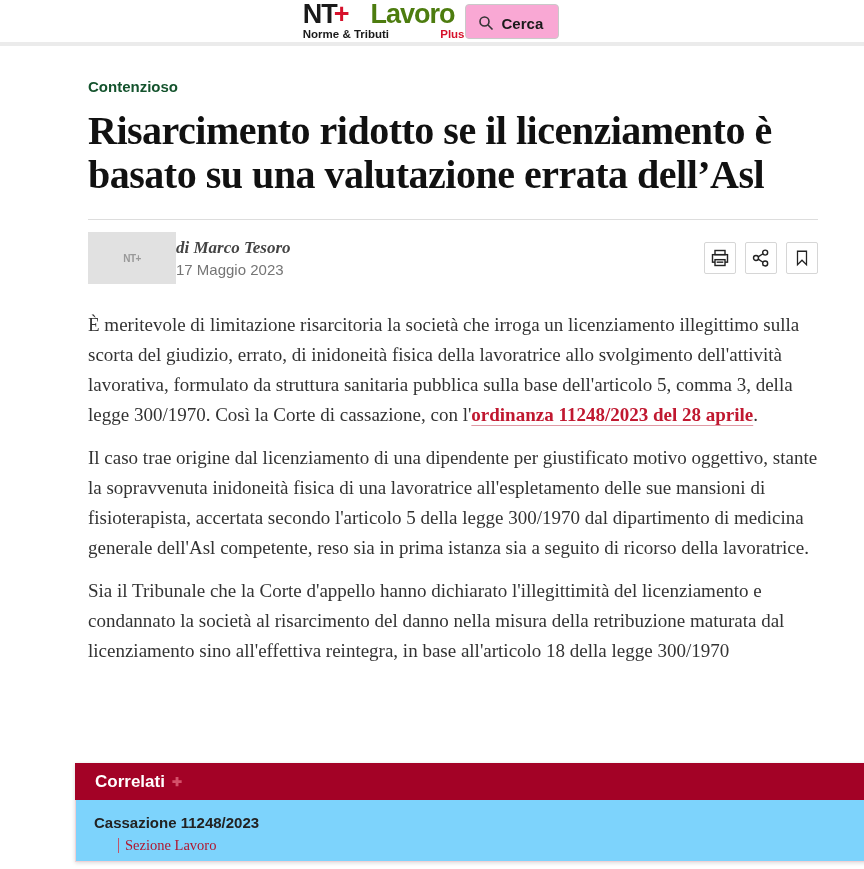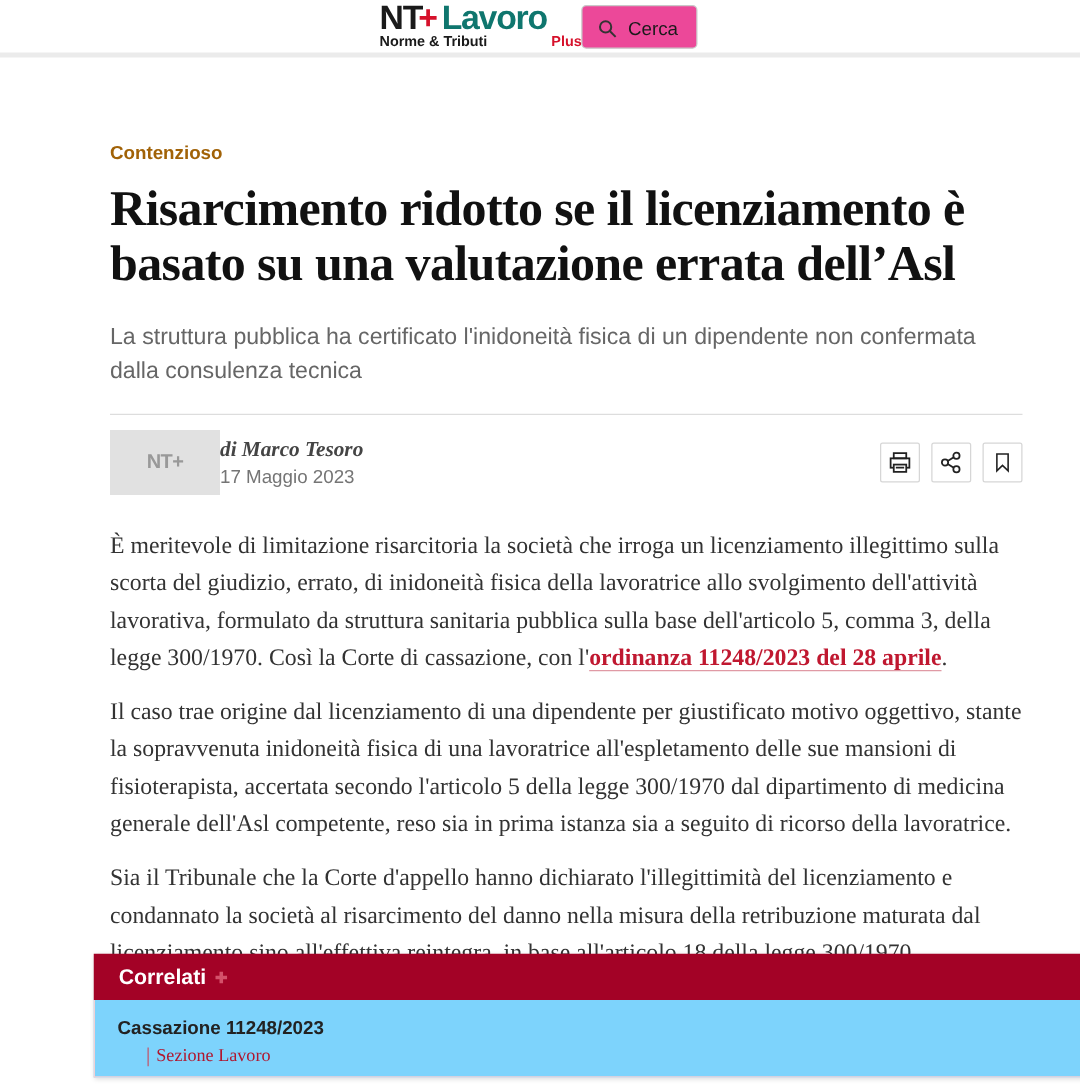--- a/index.html
+++ b/index.html
@@ -9,56 +9,56 @@
   
   .site-header {
     height: 46px; background: #fff; border-bottom: 4px solid #ebebeb;
     display: flex; align-items: center; justify-content: center;
     padding: 0 8px 0 6px; position: relative;
   }
   .logo { cursor: pointer; line-height: 1; }
   .logo-top { font-weight: 800; font-size: 27px; letter-spacing: -1px; display: flex; align-items: center; }
   .logo-nt { color: #1a1a1a; }
   .logo-plus { color: #d6112b; margin: 0 4px 0 -3px; font-weight: 800; }
-  .logo-lavoro { color: #0f766e; }
+  .logo-lavoro { color: #4d7c0f; margin-left: 18px; }
   .logo-tag { font-size: 11.5px; font-weight: 800; color: #1a1a1a; letter-spacing: 0; margin-top: 1px; }
   .logo-tag .tag-plus { color: #d6112b; padding-left: 48px; }
 
   .search-btn {
     display: flex; align-items: center; gap: 8px;
-    background: #ec4899; border: 1px solid #c9c9c9; border-radius: 4px;
+    background: #f9a8d4; border: 1px solid #c9c9c9; border-radius: 4px;
     padding: 10px 15px 6px 12px; font-family: "Liberation Sans", sans-serif;
-    font-size: 15px; font-weight: 400; color: #1a1a1a; cursor: pointer;
+    font-size: 15px; font-weight: 700; color: #1a1a1a; cursor: pointer;
   }
   .search-btn svg { display: block; }
 
   
   .content { padding: 32px 46px 0 88px; width: 864px; }
   .inner { width: 730px; }
 
-  .category { font-size: 15px; font-weight: 700; color: #a16207; margin-bottom: 14px; margin-top: 36px; }
+  .category { font-size: 15px; font-weight: 700; color: #14532d; margin-bottom: 14px; }
 
   h1.headline {
     font-family: Liberation Serif, serif;
     font-weight: 700; font-size: 40px; line-height: 44px;
     color: #111; letter-spacing: -0.5px; margin-bottom: 22px;
   }
 
   .subtitle {
     font-size: 18.5px; line-height: 27px; color: #666; margin-bottom: 22px;
   }
 
   .byline-rule { border: none; border-top: 1px solid #ddd; margin: 0 0 12px 0; }
 
   .byline-row { display: flex; align-items: center; margin-bottom: 26px; }
   .thumb {
     width: 88px; height: 52px; background: #e1e1e1; flex: 0 0 auto;
     display: flex; align-items: center; justify-content: center;
   }
-  .thumb-logo { font-size: 16px; font-weight: 800; color: #999; letter-spacing: -0.5px; }
+  .thumb-logo { font-size: 10px; font-weight: 800; color: #999; letter-spacing: -0.5px; }
   .byline-text { flex: 1 1 auto; }
   .author {
     font-family: "Liberation Serif", serif; font-style: italic; font-weight: 700;
     font-size: 17px; color: #444; margin-bottom: 3px;
   }
   .date { font-size: 15px; color: #757575; }
 
   .actions { display: flex; gap: 9px; }
   .action-btn {
     width: 32px; height: 32px; background: #fff; border: 1px solid #d6d6d6;
@@ -135,21 +135,20 @@
     <span>Cerca</span>
   </button>
 </header>
 
 <main class="content">
   <div class="inner">
     <div class="category">Contenzioso</div>
 
     <h1 class="headline">Risarcimento ridotto se il licenziamento è basato su una valutazione errata dell’Asl</h1>
 
-    <p class="subtitle">La struttura pubblica ha certificato l'inidoneità fisica di un dipendente non confermata dalla consulenza tecnica</p>
 
     <hr class="byline-rule">
 
     <div class="byline-row">
       <div class="thumb">
         <span class="thumb-logo">NT+</span>
       </div>
       <div class="byline-text">
         <div class="author">di Marco Tesoro</div>
         <div class="date">17 Maggio 2023</div>

